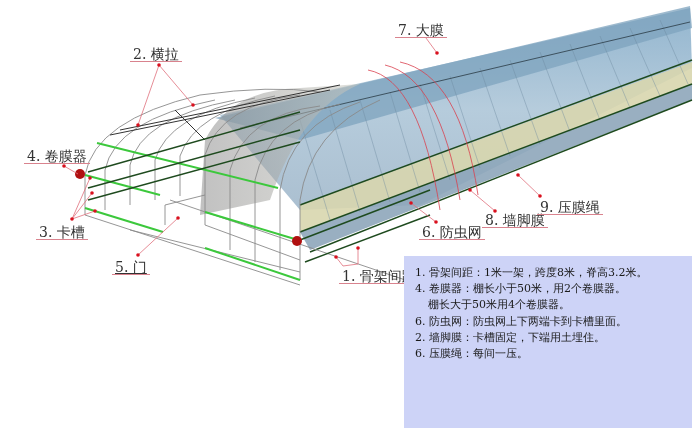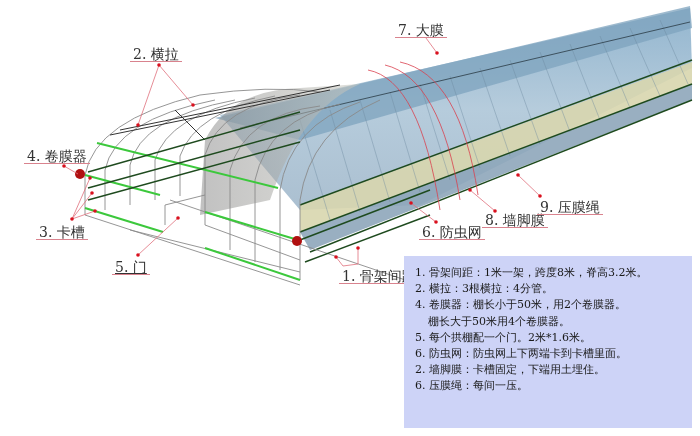--- a/index.html
+++ b/index.html
@@ -167,20 +167,18 @@
 <div class="callout" style="left:36px;top:226px;">3. 卡槽</div>
 <div class="callout" style="left:24px;top:150px;">4. 卷膜器</div>
 <div class="callout" style="left:112px;top:261px;text-decoration:underline;">5. 门</div>
 <div class="callout" style="left:419px;top:226px;">6. 防虫网</div>
 <div class="callout" style="left:395px;top:24px;">7. 大膜</div>
 <div class="callout" style="left:482px;top:214px;">8. 墙脚膜</div>
 <div class="callout" style="left:537px;top:201px;">9. 压膜绳</div>
 
 <div id="notes">
   <div class="line">1. 骨架间距：1米一架，跨度8米，脊高3.2米。</div>
-  <div class="line">2. 横拉：3根横拉：4分管。</div>
   <div class="line">4. 卷膜器：棚长小于50米，用2个卷膜器。</div>
   <div class="line indent">棚长大于50米用4个卷膜器。</div>
-  <div class="line">5. 每个拱棚配一个门。2米*1.6米。</div>
   <div class="line">6. 防虫网：防虫网上下两端卡到卡槽里面。</div>
   <div class="line">2. 墙脚膜：卡槽固定，下端用土埋住。</div>
   <div class="line">6. 压膜绳：每间一压。</div>
 </div>
 
 </body></html>

